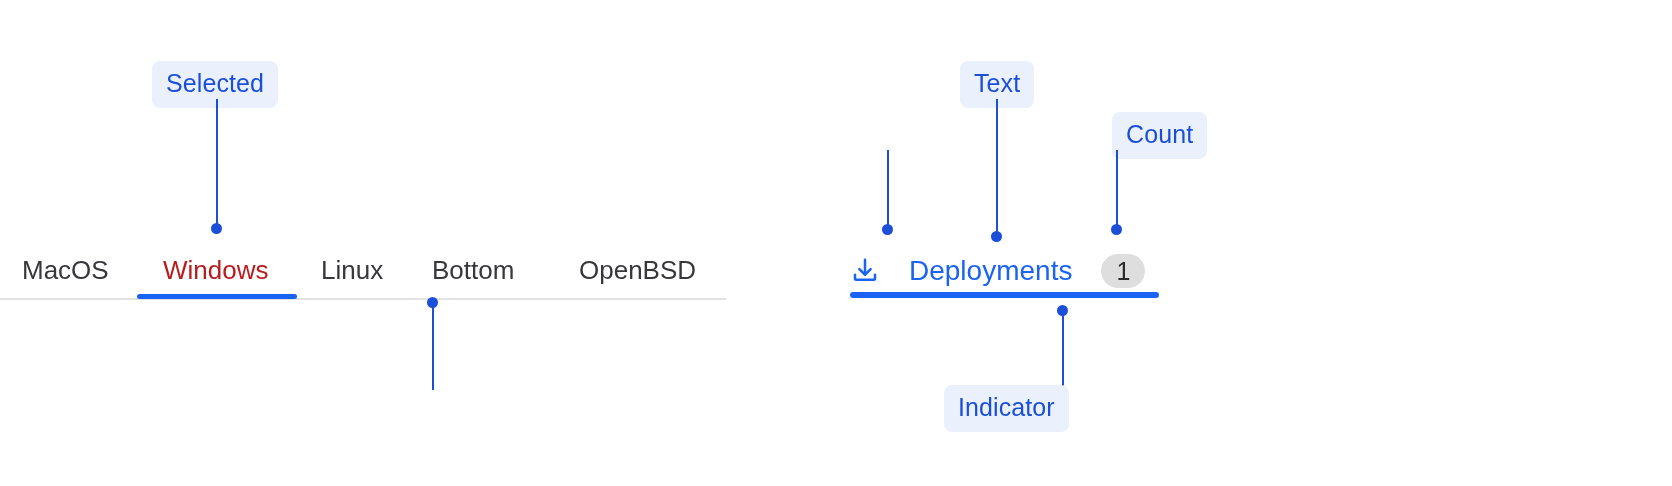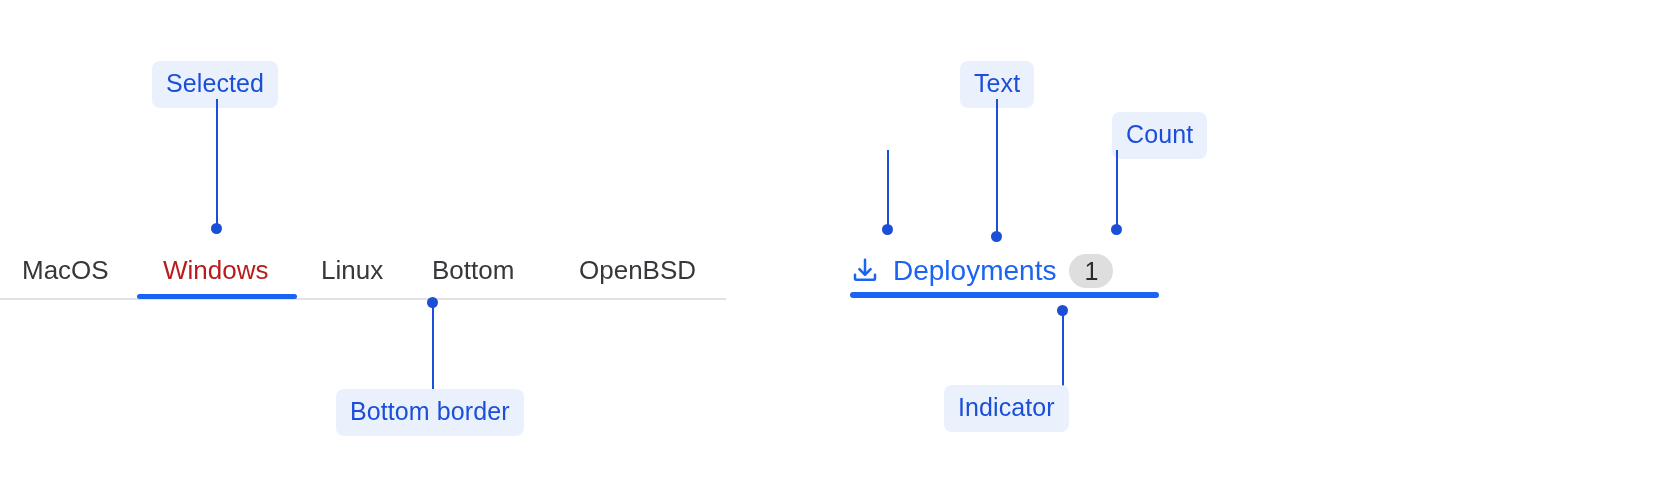--- a/index.html
+++ b/index.html
@@ -73,21 +73,21 @@
   }
 
   
   .richtab {
     position: absolute;
     left: 850px;
     top: 246px;
     height: 50px;
     display: flex;
     align-items: center;
-    gap: 13px;
+    gap: 29px;
   }
   .richtab-icon {
     display: block;
     width: 30px;
     height: 30px;
     color: #1b63f3;
   }
   .richtab-icon svg {
     display: block;
     width: 30px;
@@ -133,21 +133,20 @@
     <div class="tab" style="left:22px;">MacOS</div>
     <div class="tab is-selected" style="left:163px;">Windows</div>
     <div class="tab" style="left:321px;">Linux</div>
     <div class="tab" style="left:432px;">Bottom</div>
     <div class="tab" style="left:579px;text-align:center;">OpenBSD</div>
     <div class="tab-indicator" style="left:137px; top:46px; width:160px;"></div>
   </div>
 
   <div class="anno-dot" style="left:427px; top:297px;"></div>
   <div class="anno-line" style="left:432px; top:303px; height:87px;"></div>
-  <div class="anno-badge" style="left:336px; top:389px;">Bottom border</div>
 
   <div class="anno-line" style="left:887px; top:150px; height:80px;"></div>
   <div class="anno-dot" style="left:882px; top:224px;"></div>
 
   <div class="anno-badge" style="left:960px; top:61px;">Text</div>
   <div class="anno-line" style="left:996px; top:99px; height:138px;"></div>
   <div class="anno-dot" style="left:991px; top:231px;"></div>
 
   <div class="anno-badge" style="left:1112px; top:112px;">Count</div>
   <div class="anno-line" style="left:1116px; top:150px; height:80px;"></div>

